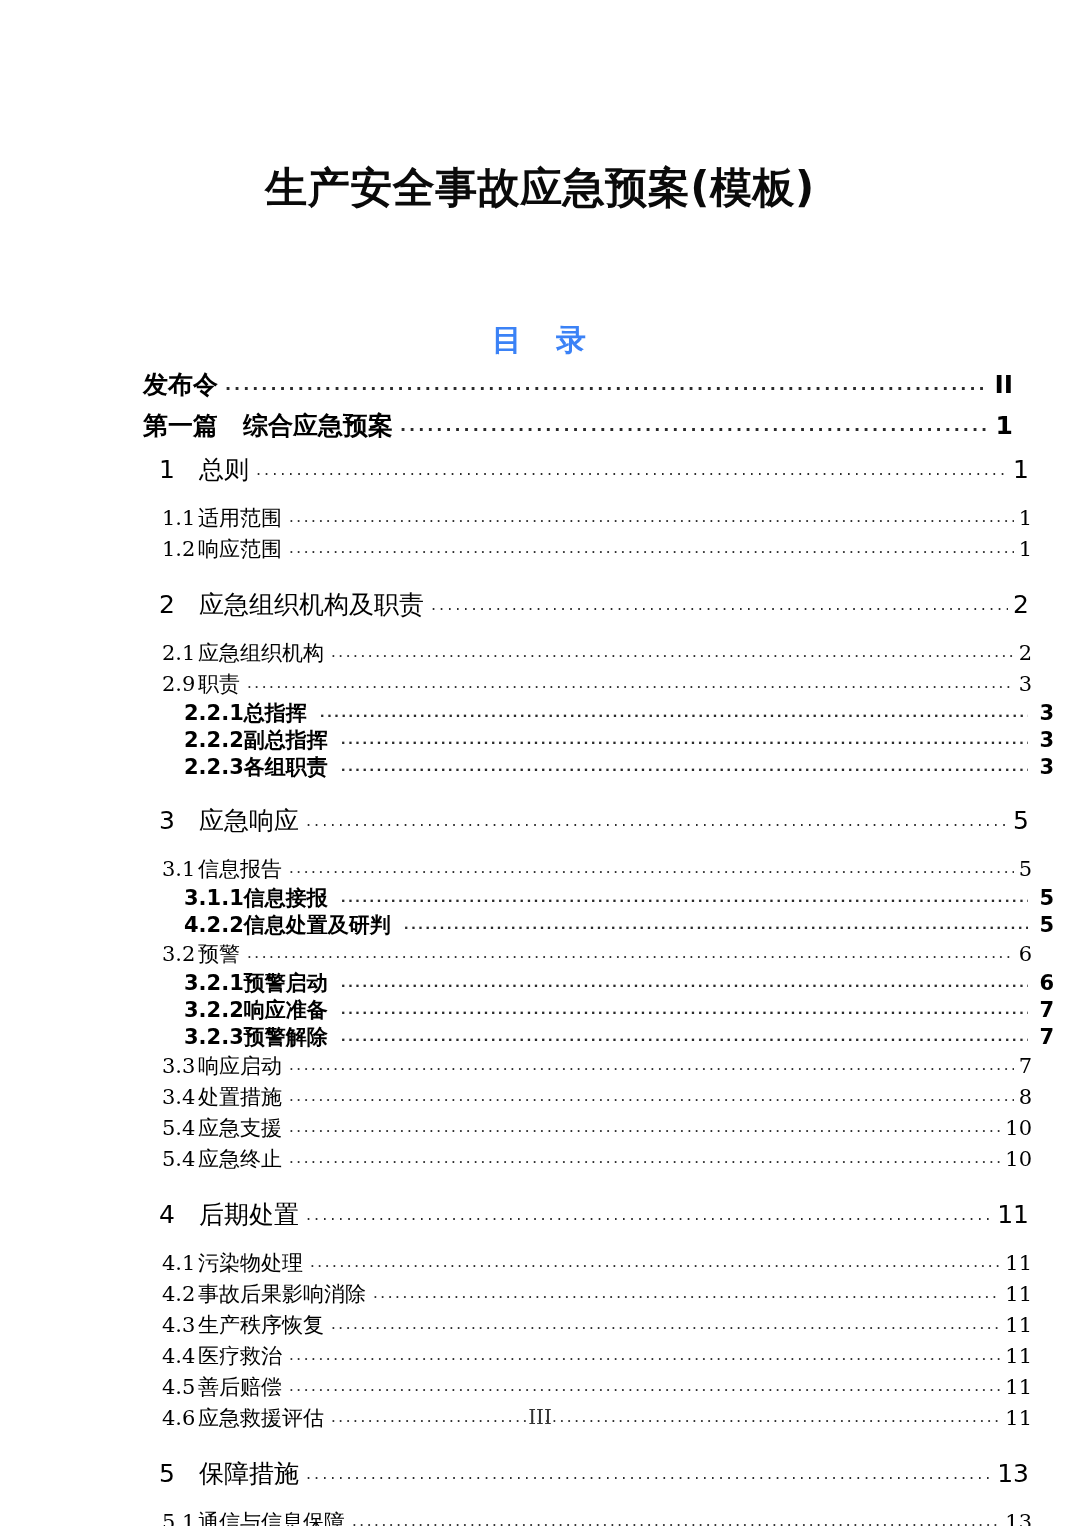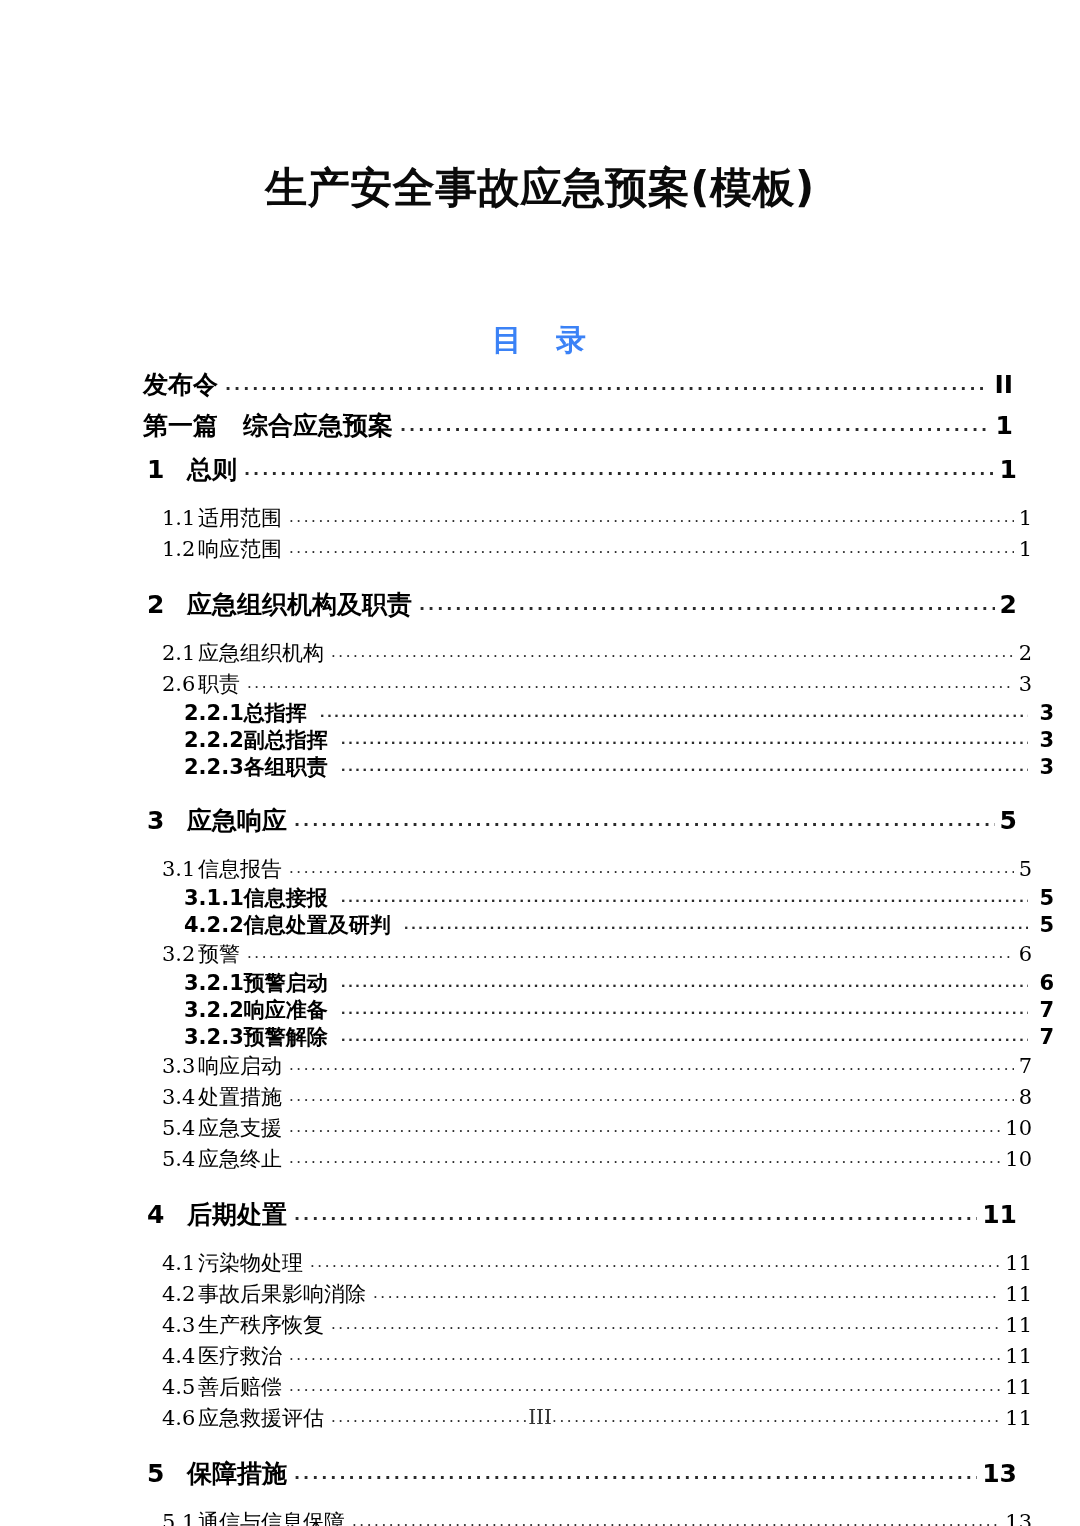--- a/index.html
+++ b/index.html
@@ -108,23 +108,23 @@
     font-size: 25px;
     margin-left: 3px;
     height: 41px;
     line-height: 41px;
   }
   .lvl0 .toc-dots::before { letter-spacing: 3px; font-size: 16px; }
 
   
   .lvl1 {
     font-family: "DejaVu Sans", sans-serif;
-    font-weight: 700;
+    font-weight: 400;
     font-size: 25px;
-    margin-left: 7px;
+    margin-left: 19px;
     height: 47px;
     line-height: 47px;
   }
   .lvl1 .toc-num { display: inline-block; min-width: 40px; }
   .lvl1 .toc-dots::before { letter-spacing: 3px; font-size: 16px; }
 
   
   .lvl2 {
     font-family: "DejaVu Serif", serif;
     font-weight: 400;
@@ -206,21 +206,21 @@
         <span class="toc-dots"></span>
         <span class="toc-page">2</span>
       </div>
       <div class="gap-sm"></div>
       <div class="toc-row lvl2">
         <span class="toc-label"><span class="toc-num">2.1</span>应急组织机构</span>
         <span class="toc-dots"></span>
         <span class="toc-page">2</span>
       </div>
       <div class="toc-row lvl2">
-        <span class="toc-label"><span class="toc-num">2.6</span>职责</span>
+        <span class="toc-label"><span class="toc-num">2.9</span>职责</span>
         <span class="toc-dots"></span>
         <span class="toc-page">3</span>
       </div>
       <div class="toc-row lvl3">
         <span class="toc-label"><span class="toc-num">2.2.1</span>总指挥</span>
         <span class="toc-dots"></span>
         <span class="toc-page">3</span>
       </div>
       <div class="toc-row lvl3">
         <span class="toc-label"><span class="toc-num">2.2.2</span>副总指挥</span>

